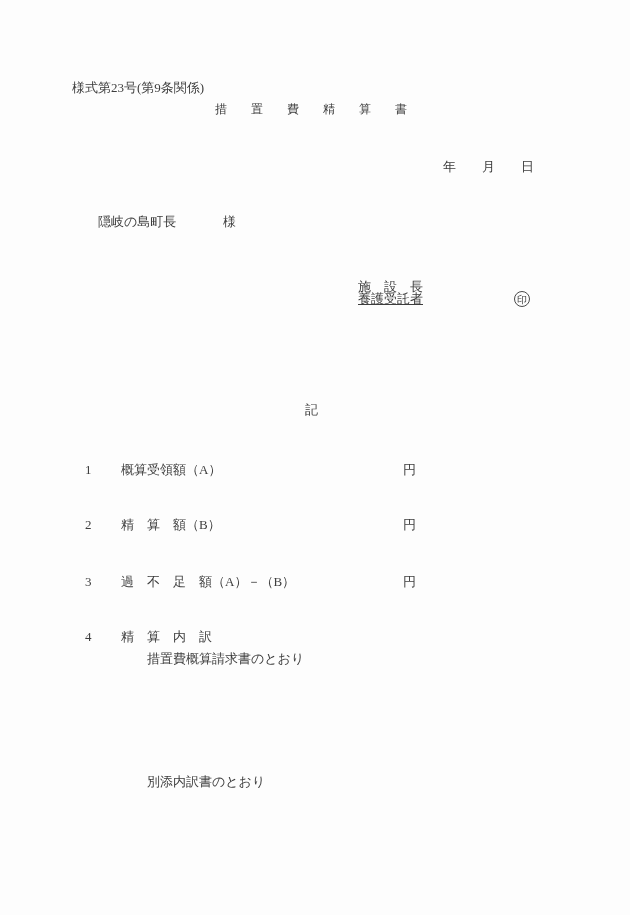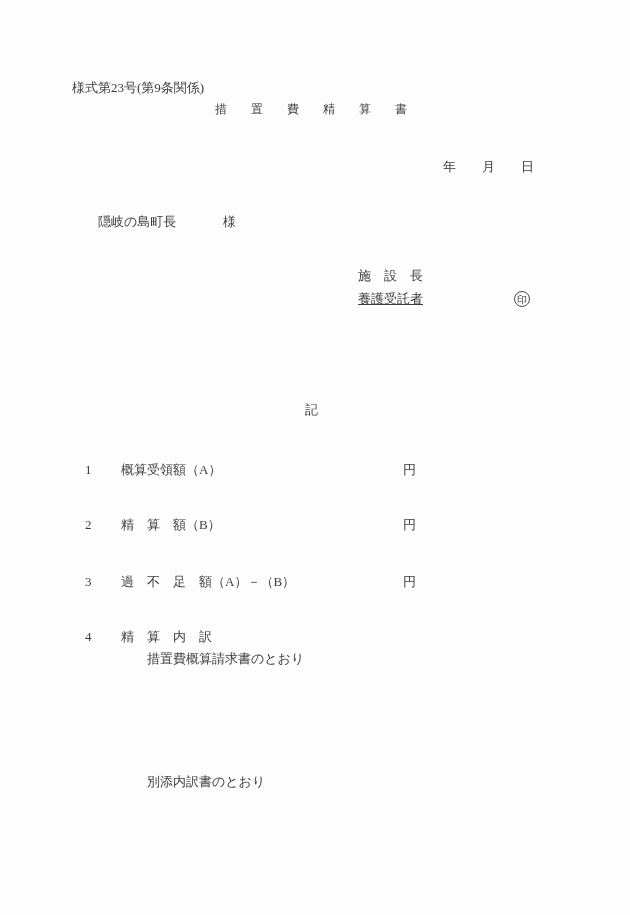--- a/index.html
+++ b/index.html
@@ -42,21 +42,21 @@
 
   <div class="abs" style="left:72px; top:81px;">様式第23号(第9条関係)</div>
 
   <div class="abs title" style="left:215px; top:103px;">措　　置　　費　　精　　算　　書</div>
 
   <div class="abs" style="left:443px; top:160px;">年　　月　　日</div>
 
   <div class="abs" style="left:98px; top:215px;">隠岐の島町長</div>
   <div class="abs" style="left:223px; top:215px;">様</div>
 
-  <div class="abs" style="left:358px; top:269px;text-align:right;">施　設　長</div>
+  <div class="abs" style="left:358px; top:280px;text-align:right;">施　設　長</div>
   <div class="abs" style="left:358px; top:292px;text-decoration:underline;">養護受託者</div>
 
   <div class="seal" style="left:514px; top:291px;">印</div>
 
 
   <div class="abs" style="left:305px; top:403px;">記</div>
 
   <div class="item-row" style="top:463px;">
     <span class="no">1</span>
     <span class="lbl">概算受領額（A）</span>

